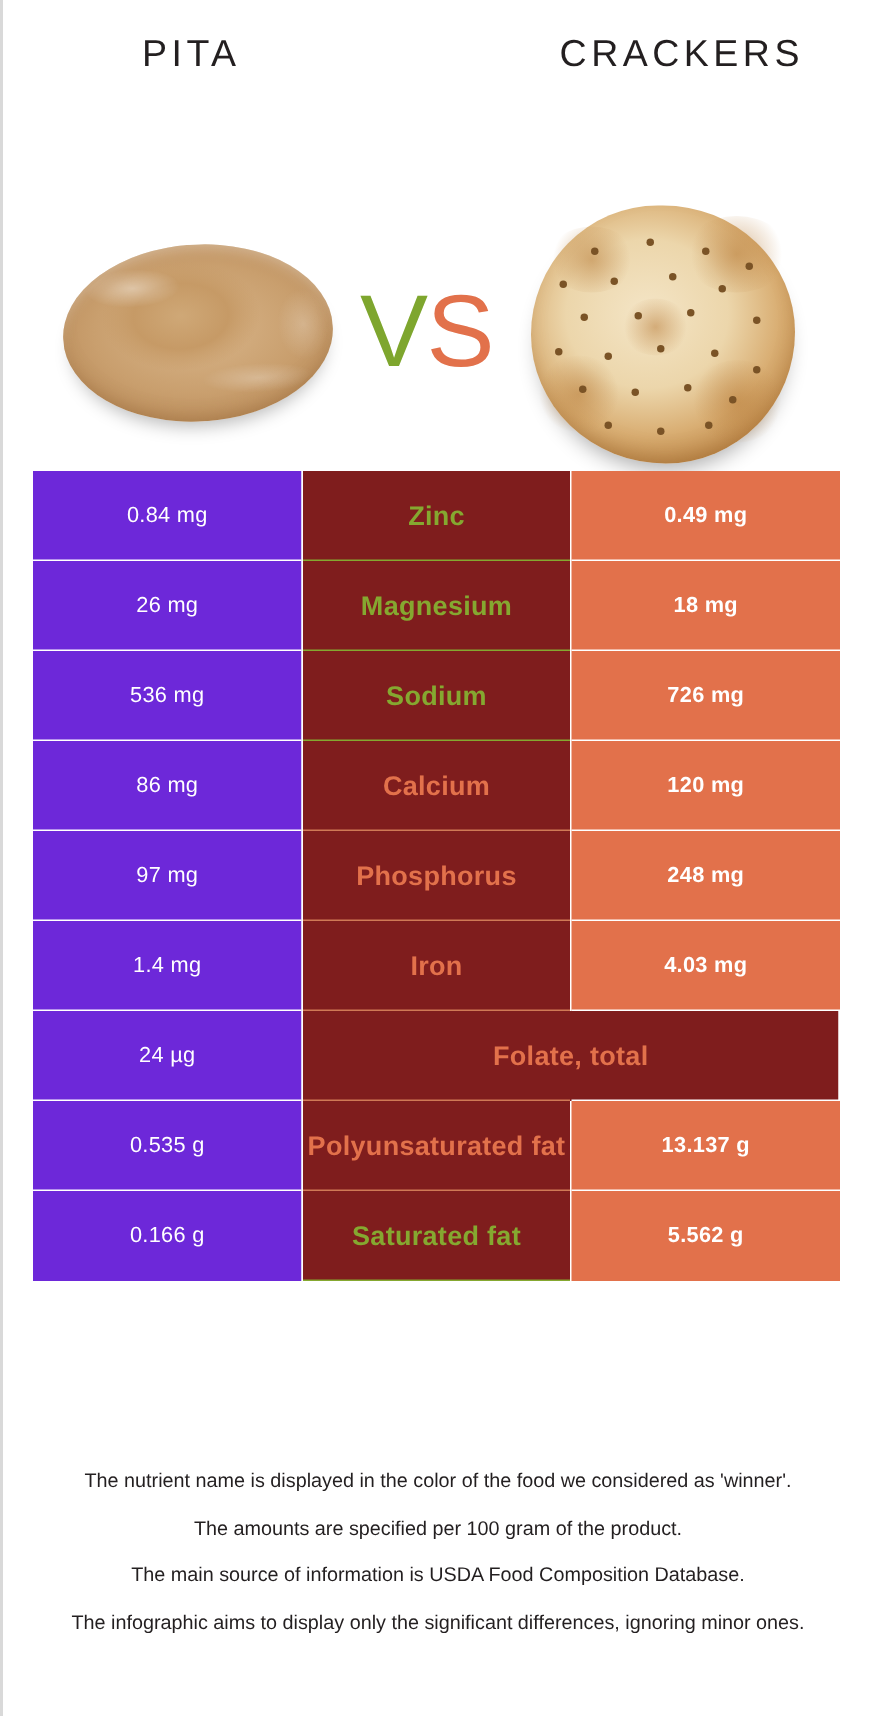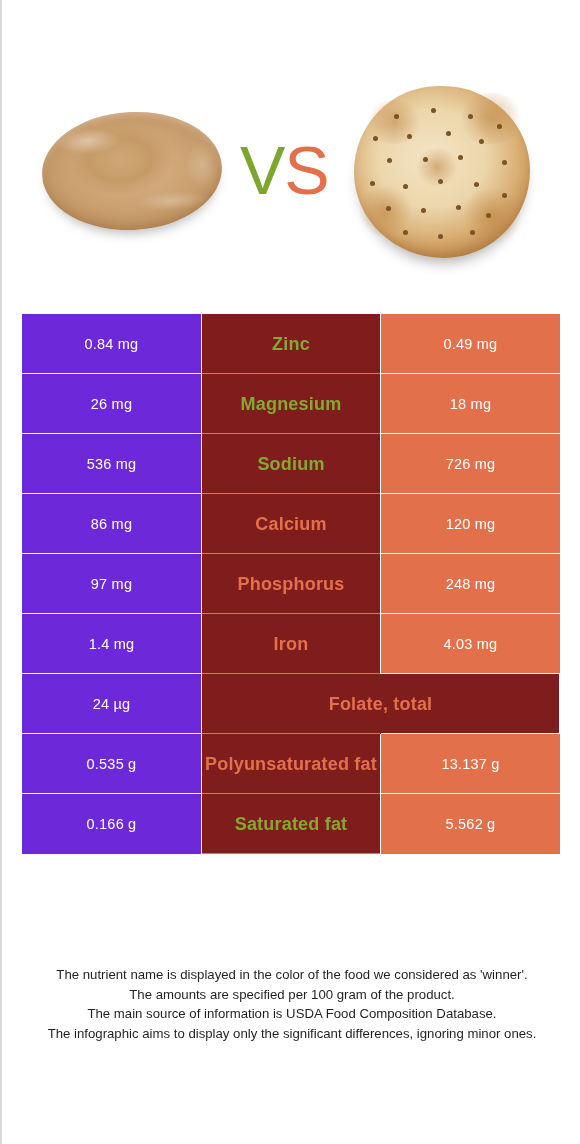--- a/index.html
+++ b/index.html
@@ -125,21 +125,21 @@
   }
   .cell {
     display: flex;
     align-items: center;
     justify-content: center;
     font-size: 14.5px;
     color: #ffffff;
     letter-spacing: 0.2px;
   }
   .cell.left  { width: 179px; background: #6d28d9; }
-  .cell.right { width: 179px; background: #e2714b; }
+  .cell.right { width: 179px; background: #e2714b; font-weight: bold; }
   .cell.mid {
     flex: 1;
     background: #7f1d1d;
     font-size: 18px;
     font-weight: 700;
     letter-spacing: 0.2px;
   }
   
   .gutter { width: 1px; background: #ffffff; }
 
@@ -169,27 +169,31 @@
     position: absolute;
     left: 0;
     top: 965px;
     width: 580px;
     padding: 0 24px;
     text-align: center;
     font-size: 13.2px;
     line-height: 19.5px;
     color: #231f20;
   }
-  .footer p { margin: 0; }
+  .footer p { margin: 12px; }
 </style>
 </head>
 <body>
 
 <div class="header">
 
+  <div class="titles">
+    <div class="title left">PITA</div>
+    <div class="title right">CRACKERS</div>
+  </div>
 
   <div class="foods">
     <div class="pita"></div>
 
     <div class="cracker">
       <div class="toast" style="left:6%;  top:8%;  width:34%; height:26%;"></div>
       <div class="toast" style="left:58%; top:4%;  width:40%; height:30%;"></div>
       <div class="toast" style="left:2%;  top:58%; width:32%; height:30%;"></div>
       <div class="toast" style="left:60%; top:60%; width:36%; height:32%;"></div>
       <div class="toast" style="left:34%; top:36%; width:26%; height:22%;"></div>

